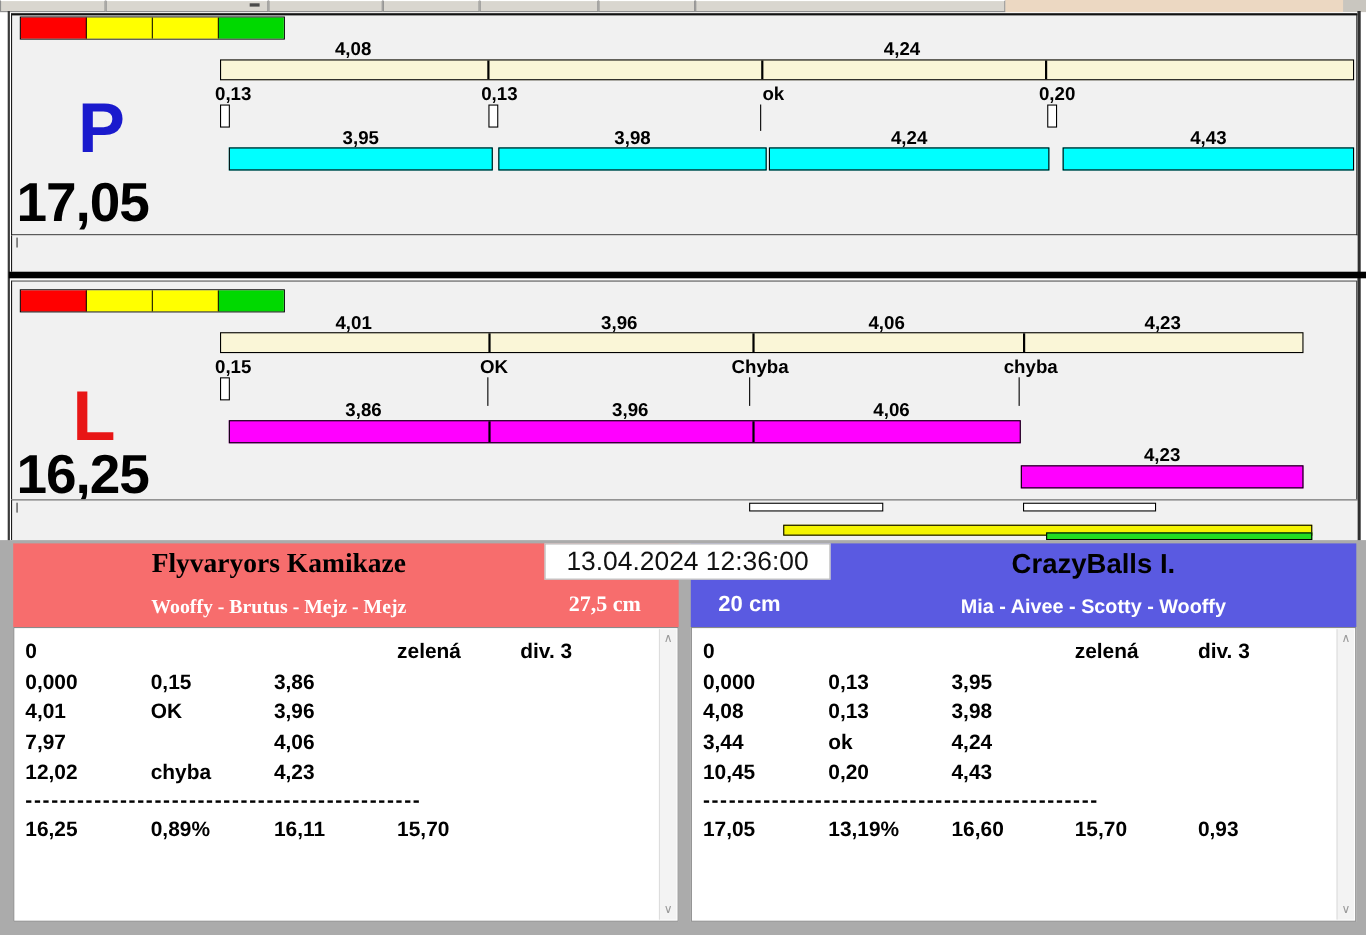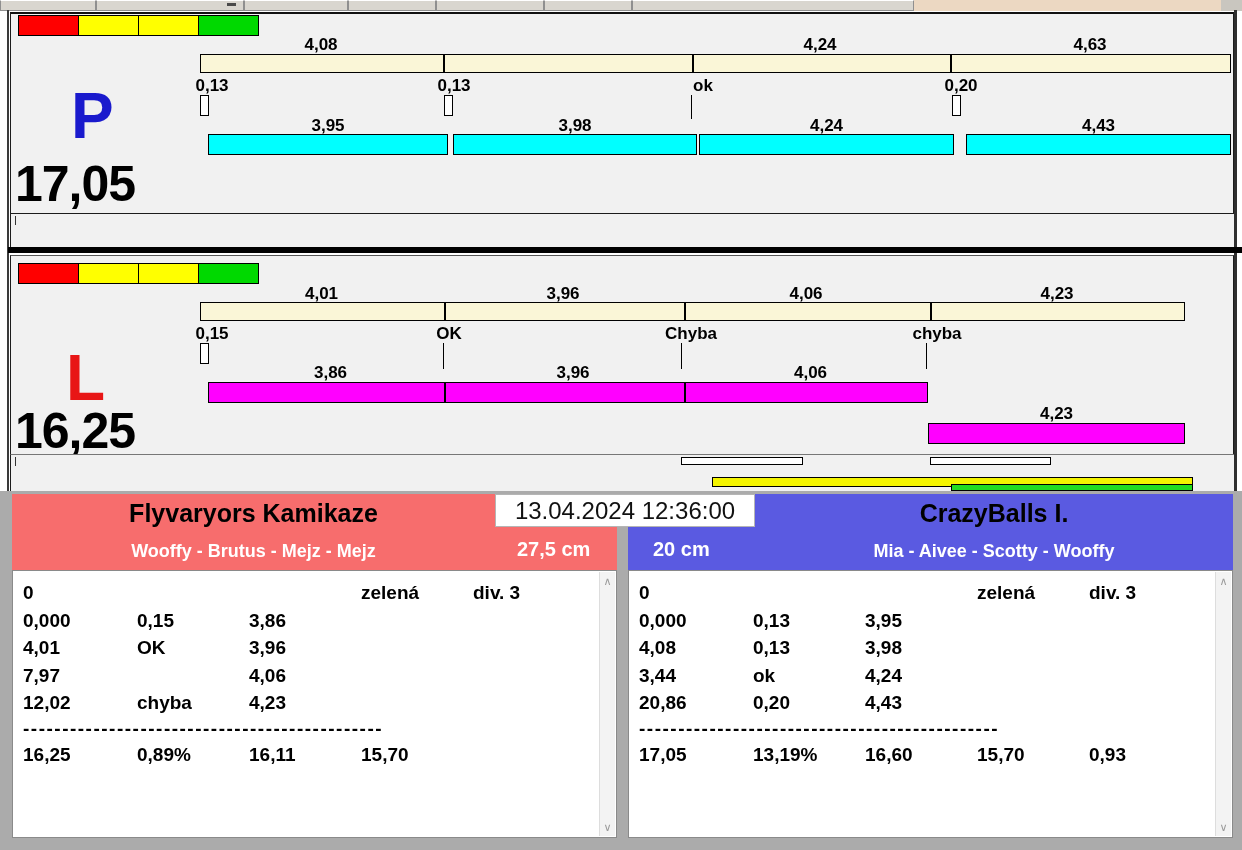--- a/index.html
+++ b/index.html
@@ -43,21 +43,21 @@
   .lane-total{position:absolute;font-size:50px;font-weight:bold;line-height:50px;color:#000;letter-spacing:-1px;}
 
   
   .understrip{position:absolute;left:10px;top:454px;width:1224px;height:37px;background:var(--panel-gray);border-left:1px solid #1c1c1c;border-top:1px solid #777;box-sizing:border-box;}
   .outbar{position:absolute;border:1px solid #000;box-sizing:border-box;background:#fff;}
 
   
   .band{position:absolute;left:0;top:491px;width:1242px;height:359px;background:var(--band-gray);}
   .team-panel{position:absolute;top:3px;width:605px;}
   .team-header{position:relative;height:76px;}
-  .hdr-red{background:var(--accent-red);}
+  .hdr-red{background:var(--accent-red);font-family:Liberation Serif, serif;}
   .hdr-blue{background:var(--accent-blue);}
   .team-name{position:absolute;top:5px;font-size:25px;font-weight:bold;color:#000;text-align:center;white-space:nowrap;}
   .team-dogs{position:absolute;top:47px;font-size:18px;font-weight:bold;color:#fff;text-align:center;white-space:nowrap;}
   .cm-label{position:absolute;top:44px;font-size:20px;font-weight:bold;color:#fff;white-space:nowrap;}
   .datebox{position:absolute;left:495px;top:3px;width:260px;height:33px;background:#fff;border:1px solid #b5b5b5;box-sizing:border-box;z-index:5;
            font-size:24px;color:#111;text-align:center;line-height:31px;white-space:nowrap;}
   .team-table{position:relative;height:268px;background:#fff;border:1px solid #8a8a8a;box-sizing:border-box;overflow:hidden;}
   .ttext{padding:8px 0 0 0;}
   .trow{display:flex;padding-left:10px;font-size:19px;font-weight:bold;line-height:27.5px;color:#000;white-space:nowrap;}
   .c1{width:114px;} .c2{width:112px;} .c3{width:112px;} .c4{width:112px;} .c5{flex:1;}
@@ -88,21 +88,20 @@
   <div class="lane lane-p">
     <div class="tlight" style="left:7px;top:1px;">
       <div class="cell-red"></div>
       <div class="cell-yellow"></div>
       <div class="cell-yellow"></div>
       <div class="cell-green"></div>
     </div>
 
     <span class="seg-label" style="left:189px;top:21px;width:242px;">4,08</span>
     <span class="seg-label" style="left:680px;top:21px;width:258px;">4,24</span>
-    <span class="seg-label" style="left:938px;top:21px;width:282px;">4,63</span>
 
     <div class="bar cream" style="left:189px;top:40px;width:1031px;">
       <div class="btick" style="left:242px;"></div>
       <div class="btick" style="left:491px;"></div>
       <div class="btick" style="left:749px;"></div>
     </div>
 
     <span class="seg-label" style="left:156px;top:62px;width:90px;">0,13</span>
     <span class="seg-label" style="left:398px;top:62px;width:90px;">0,13</span>
     <span class="seg-label" style="left:647px;top:62px;width:90px;">ok</span>
@@ -278,21 +277,21 @@
               <span class="c5"></span>
           </div>
           <div class="trow">
             <span class="c1">3,44</span>
             <span class="c2">ok</span>
             <span class="c3">4,24</span>
             <span class="c4"></span>
               <span class="c5"></span>
           </div>
           <div class="trow">
-            <span class="c1">20,86</span>
+            <span class="c1">10,45</span>
             <span class="c2">0,20</span>
             <span class="c3">4,43</span>
             <span class="c4"></span>
               <span class="c5"></span>
           </div>
           <div class="sep-row">----------------------------------------------</div>
           <div class="trow">
             <span class="c1">17,05</span>
             <span class="c2">13,19%</span>
             <span class="c3">16,60</span>

